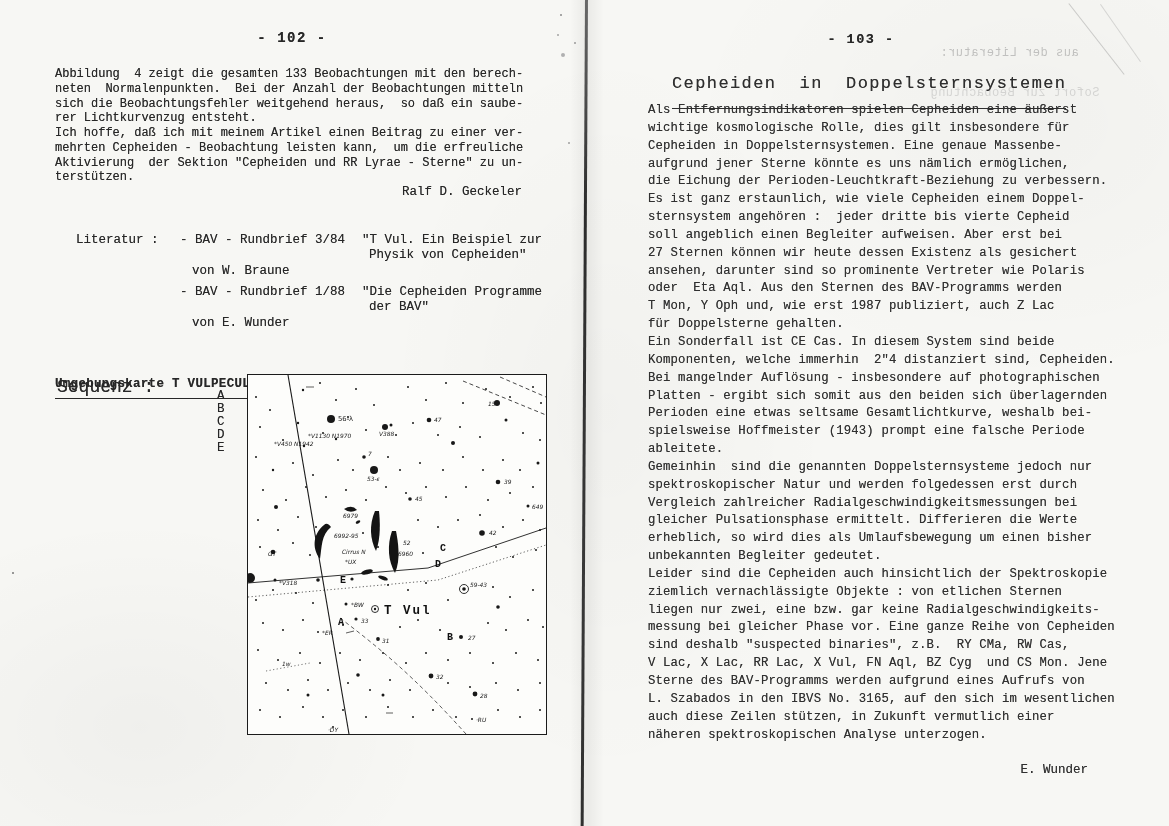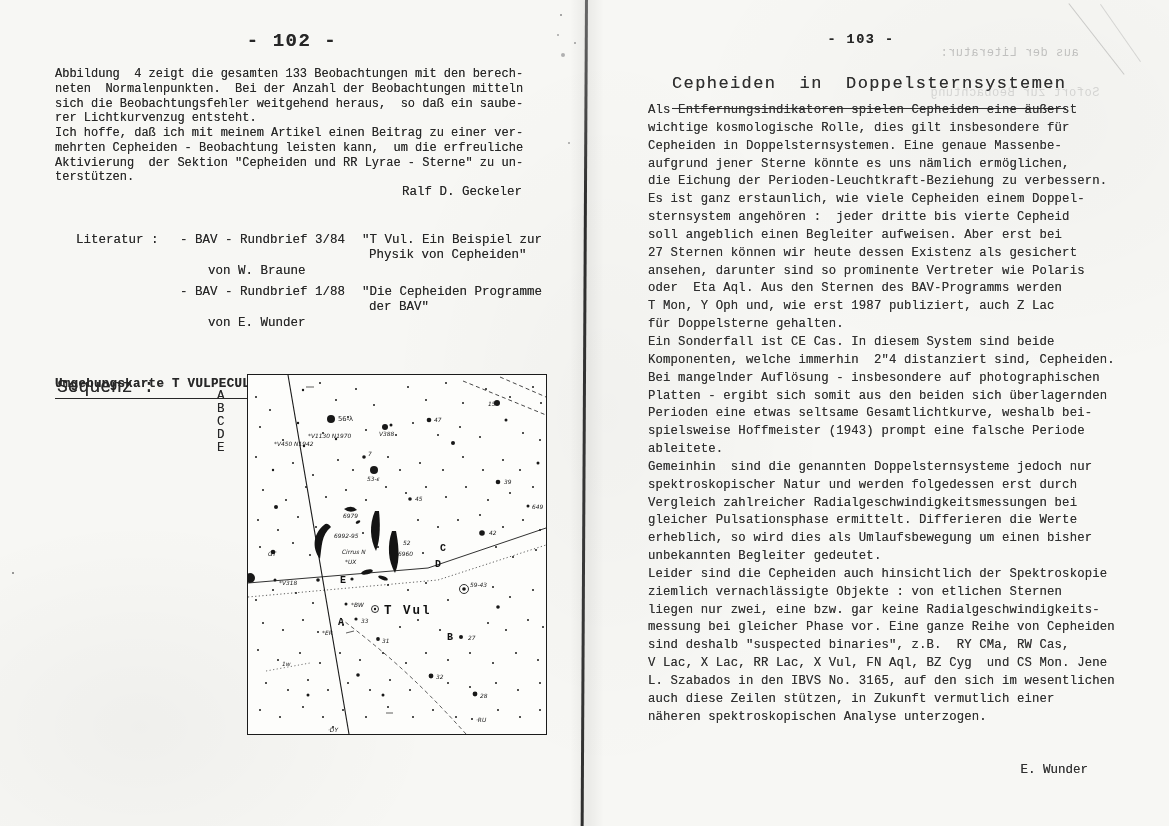--- a/index.html
+++ b/index.html
@@ -6,30 +6,30 @@
   .scan{position:relative;width:1169px;height:826px;overflow:hidden;
     background:
       radial-gradient(ellipse 420px 300px at 12% 88%, rgba(0,0,0,0.03), transparent 70%),
       radial-gradient(ellipse 500px 380px at 88% 15%, rgba(0,0,0,0.022), transparent 70%),
       radial-gradient(ellipse 300px 500px at 52% 50%, rgba(0,0,0,0.025), transparent 75%),
       #f7f7f4;
     font-family:"Liberation Mono","DejaVu Sans Mono",monospace;color:#272727;}
   .abs{position:absolute;}
   .tw{white-space:pre;text-shadow:0 0 0.6px rgba(35,35,35,0.6);}
   
-  .lp-pagenum{left:232px;top:30px;width:120px;text-align:center;font-size:19px;font-weight:bold;letter-spacing:1.5px;}
+  .lp-pagenum{left:232px;top:30px;width:120px;text-align:center;font-size:14px;font-weight:bold;letter-spacing:1.5px;}
   .lp-body{font-size:12px;line-height:14.8px;}
   .lp-para1{left:55px;top:67px;}
   .lp-para2{left:55px;top:126px;}
   .lp-sig{left:377px;top:185px;width:145px;text-align:right;font-size:12.5px;}
   .lit-label{left:76px;top:233px;font-size:12.5px;}
   .lit-entries{left:180px;top:233px;font-size:12.5px;line-height:15px;}
   .lit-entry{display:flex;margin-bottom:6px;}
   .lit-left{width:182px;}
-  .lit-author{margin-top:16px;margin-left:28px;}
+  .lit-author{margin-top:16px;margin-left:12px;}
   .lit-right{width:235px;}
   .lit-title2{margin-left:7px;}
   .map-heading{left:55px;top:338px;font-size:12.5px;font-weight:bold;border-bottom:1.2px solid #272727;padding-bottom:7px;letter-spacing:0.3px;margin-top:39px;}
   .seq-label{left:57px;top:377px;font-size:18px;}
   .seq-rows{left:157px;top:377px;font-size:12.5px;}
   .seq-row{height:13.1px;line-height:13.1px;white-space:pre;}
   .seq-id{display:inline-block;width:46px;}
   .seq-sup{font-size:7.5px;line-height:0;position:relative;top:-1px;}
   
   .chart{left:247px;top:374px;width:298px;height:359px;border:1.6px solid #1b1b1b;background:#fdfdfb;box-sizing:content-box;}
@@ -422,20 +422,21 @@
       <div class="tw">Vergleich zahlreicher Radialgeschwindigkeitsmessungen bei</div>
       <div class="tw">gleicher Pulsationsphase ermittelt. Differieren die Werte</div>
       <div class="tw">erheblich, so wird dies als Umlaufsbewegung um einen bisher</div>
       <div class="tw">unbekannten Begleiter gedeutet.</div>
       <div class="tw">Leider sind die Cepheiden auch hinsichtlich der Spektroskopie</div>
       <div class="tw">ziemlich vernachlässigte Objekte : von etlichen Sternen</div>
       <div class="tw">liegen nur zwei, eine bzw. gar keine Radialgeschwindigkeits-</div>
       <div class="tw">messung bei gleicher Phase vor. Eine ganze Reihe von Cepheiden</div>
       <div class="tw">sind deshalb "suspected binaries", z.B.  RY CMa, RW Cas,</div>
       <div class="tw">V Lac, X Lac, RR Lac, X Vul, FN Aql, BZ Cyg  und CS Mon. Jene</div>
+      <div class="tw">Sterne des BAV-Programms werden aufgrund eines Aufrufs von</div>
       <div class="tw">L. Szabados in den IBVS No. 3165, auf den sich im wesentlichen</div>
       <div class="tw">auch diese Zeilen stützen, in Zukunft vermutlich einer</div>
       <div class="tw">näheren spektroskopischen Analyse unterzogen.</div>
     </div>
 
   <div class="abs rp-sig tw">E. Wunder</div>
 
 </div>
 
 </body></html>

